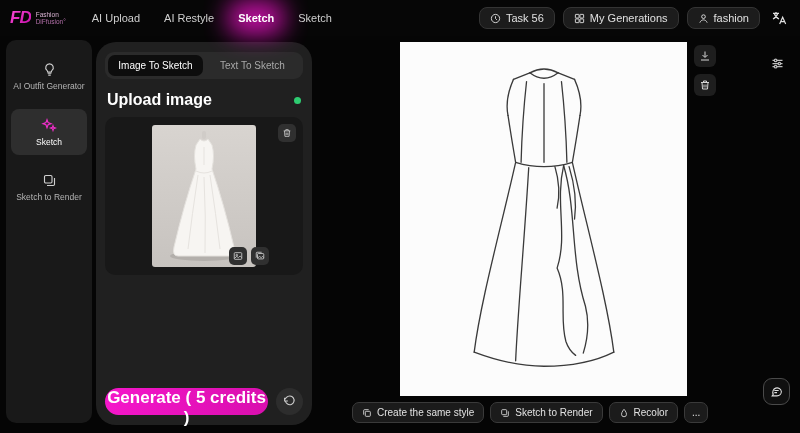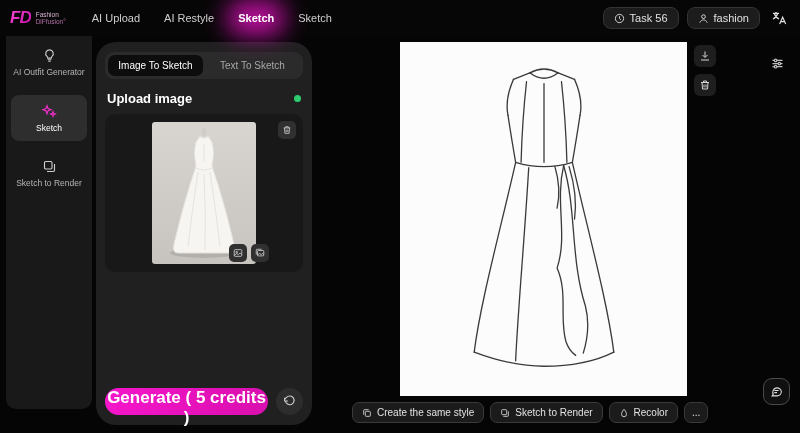--- a/index.html
+++ b/index.html
@@ -40,21 +40,21 @@
   .header-right { margin-left:auto; display:flex; align-items:center; gap:8px; }
   .hbtn {
     display:flex; align-items:center; gap:5px; background:#1c1c1c;
     border:1px solid #343434; border-radius:8px; padding:4px 10px;
     font-size:11px; color:#e0e0e0; cursor:pointer; white-space:nowrap;
   }
   .translate { width:22px; height:22px; display:flex; align-items:center; justify-content:center; cursor:pointer; }
 
   
   .sidebar {
-    position:absolute; left:6px; top:26px; width:86px; height:383px;
+    position:absolute; left:6px; top:40px; width:86px; height:383px;
     background:#191919; border-radius:10px; padding:14px 5px;
     display:flex; flex-direction:column; gap:10px; align-items:stretch;
   }
   .side-item {
     display:flex; flex-direction:column; align-items:center; gap:4px;
     padding:8px 2px; border-radius:8px; cursor:pointer; text-align:center;
   }
   .side-item .lbl { font-size:8.5px; color:#b5b5b5; line-height:10px; }
   .side-item.active { background:#2e2e2e; }
   .side-item.active .lbl { color:#fff; }
@@ -67,21 +67,21 @@
   }
   .tabs {
     display:flex; background:#2b2b2b; border-radius:9px; padding:3px; gap:2px;
   }
   .tab {
     flex:1; text-align:center; font-size:10px; color:#a8a8a8;
     padding:5px 4px; border-radius:7px; cursor:pointer; white-space:nowrap;
   }
   .tab.active { background:#0d0d0d; color:#fff; }
   .upload-row { display:flex; align-items:center; margin:12px 2px 8px; }
-  .upload-label { font-size:13px; font-weight:bold; color:#fff; }
+  .upload-label { font-size:16px; font-weight:bold; color:#fff; }
   .status-dot { width:7px; height:7px; border-radius:50%; background:#2ecc71; margin-left:auto; }
   .upload-box {
     background:#181818; border-radius:10px; height:158px; position:relative;
     display:flex; align-items:center; justify-content:center;
   }
   .thumb { width:104px; height:142px; border-radius:3px; overflow:hidden; }
   .mini-btn {
     width:18px; height:18px; border-radius:5px; background:#303030;
     display:flex; align-items:center; justify-content:center;
     color:#cfcfcf; cursor:pointer;
@@ -155,20 +155,31 @@
   </div>
   <div class="header-right">
     <div class="hbtn">
       <span>
         <svg width="11" height="11" viewBox="0 0 24 24" fill="none" stroke="currentColor" stroke-width="2">
             <circle cx="12" cy="12" r="9"></circle>
             <path d="M12 7v5l3 3"></path>
           </svg>
       </span>
       <span>Task 56</span>
+    </div>
+    <div class="hbtn">
+      <span>
+        <svg width="11" height="11" viewBox="0 0 24 24" fill="none" stroke="currentColor" stroke-width="2">
+            <rect x="3" y="3" width="8" height="8" rx="1"></rect>
+            <rect x="13" y="3" width="8" height="8" rx="1"></rect>
+            <rect x="3" y="13" width="8" height="8" rx="1"></rect>
+            <rect x="13" y="13" width="8" height="8" rx="1"></rect>
+          </svg>
+      </span>
+      <span>My Generations</span>
     </div>
     <div class="hbtn">
       <span>
         <svg width="11" height="11" viewBox="0 0 24 24" fill="none" stroke="currentColor" stroke-width="2">
             <circle cx="12" cy="8" r="4"></circle>
             <path d="M4 21c1.5-4 5-6 8-6s6.5 2 8 6"></path>
           </svg>
       </span>
       <span>fashion</span>
     </div>

